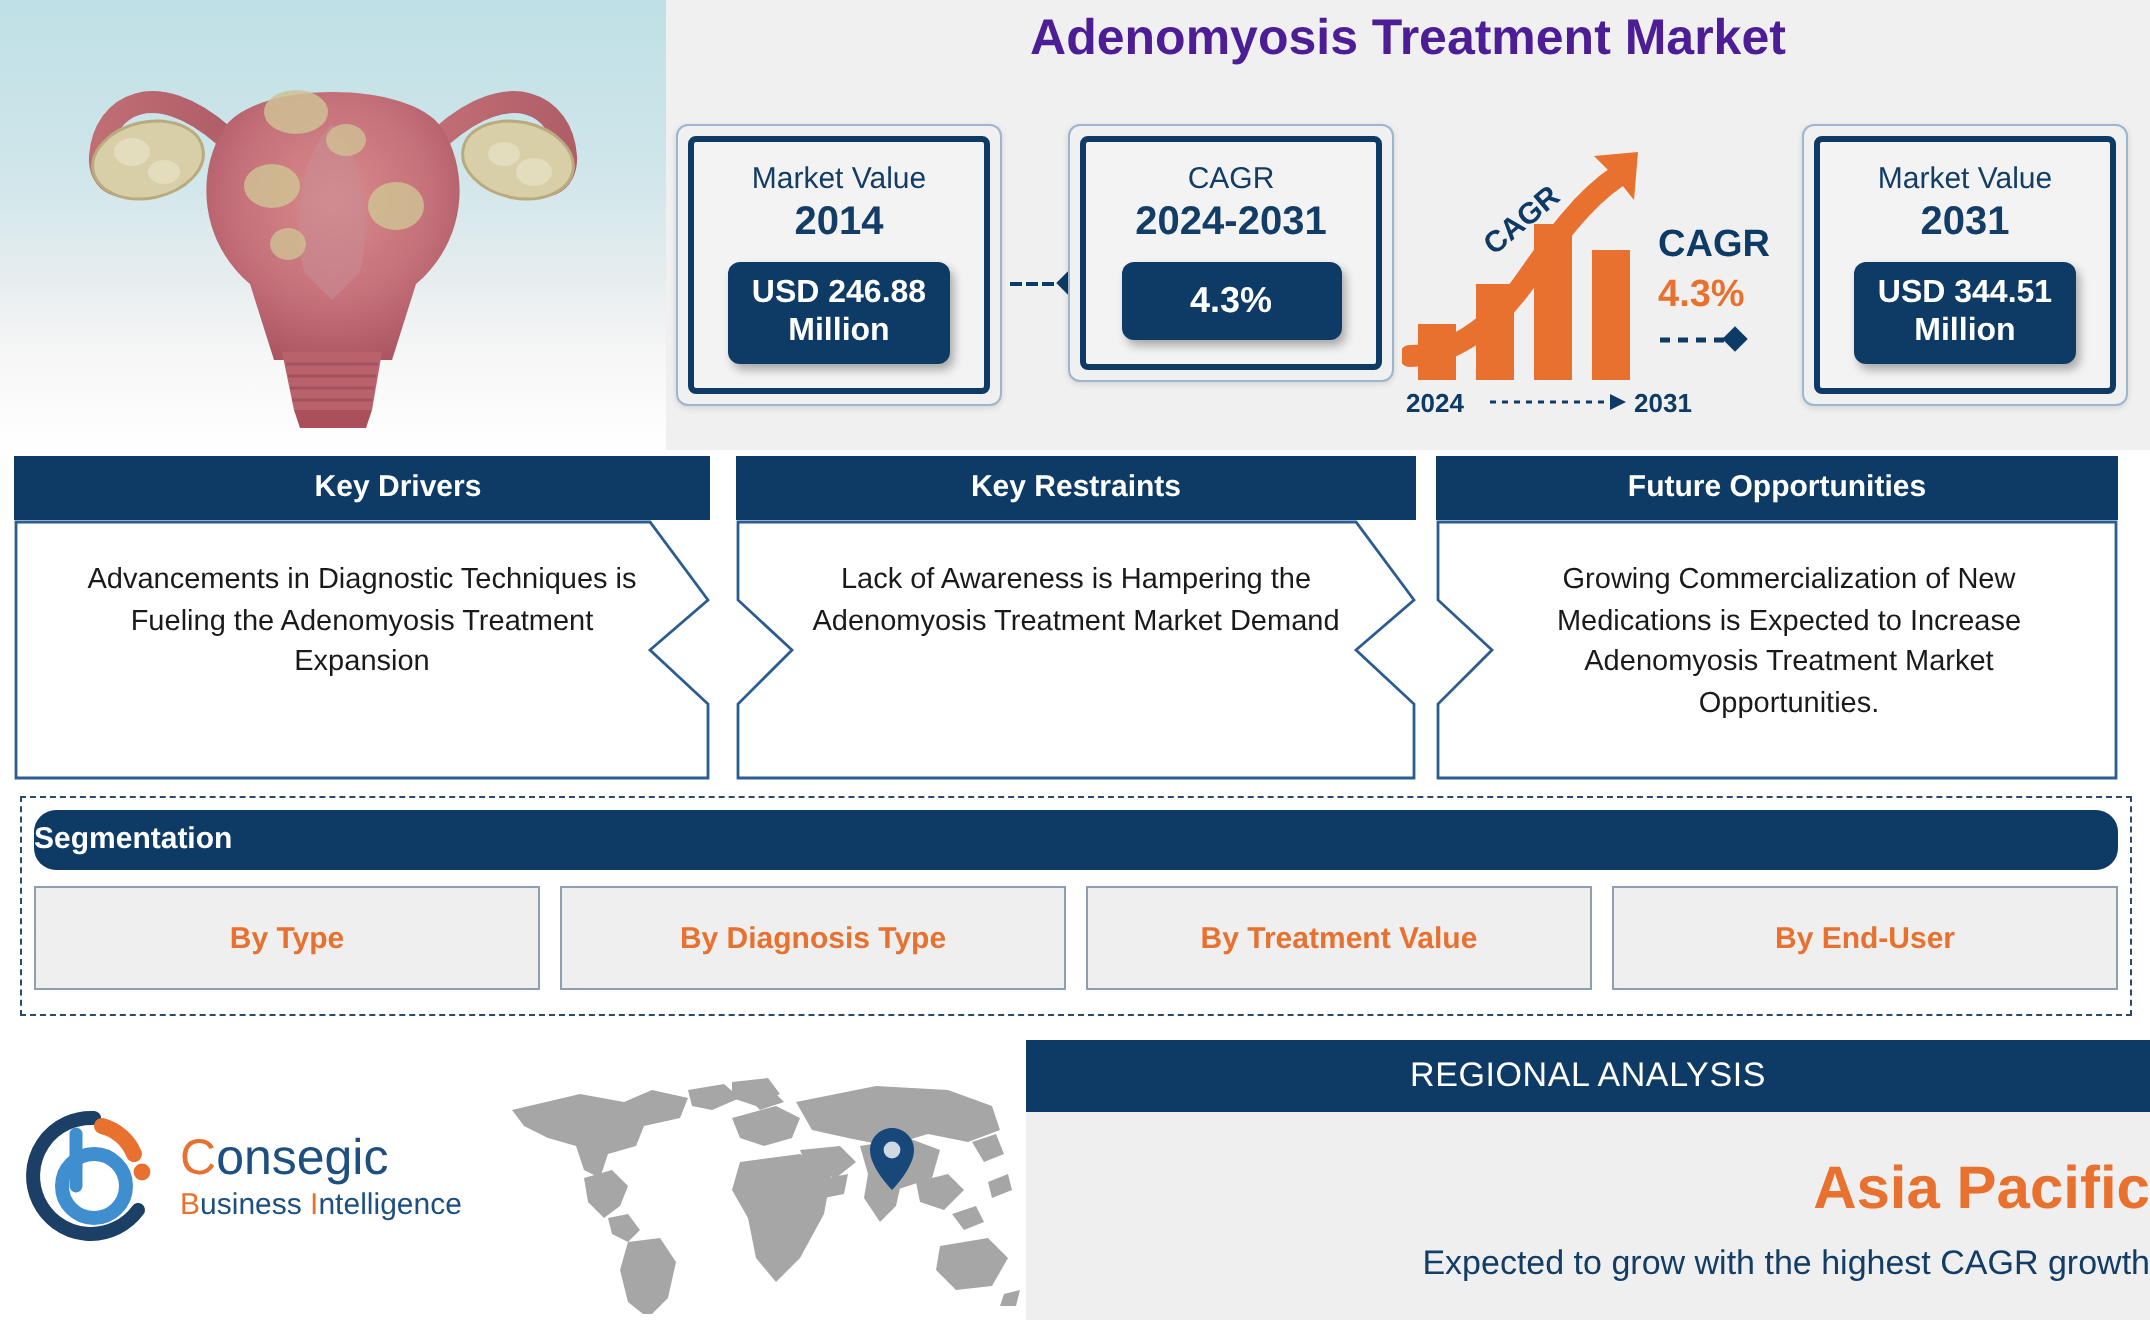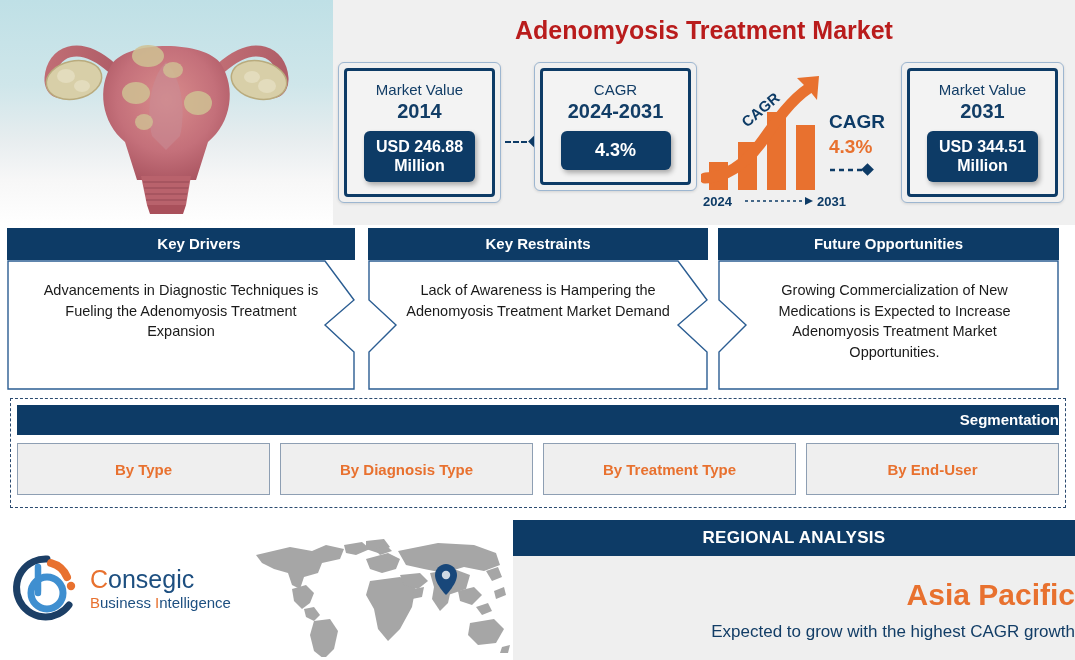--- a/index.html
+++ b/index.html
@@ -21,24 +21,24 @@
   }
   .hero-image svg { position: absolute; inset: 0; }
 
   .top-right {
     width: 742px; height: 225px;
     background: #f0f0f0;
     position: relative;
   }
   .main-title {
     text-align: center;
-    color: #b91c1c;
+    color: #4c1d95;
     font-size: 25px;
     font-weight: bold;
-    padding-top: 16px;
+    padding-top: 5px;
     letter-spacing: 0px;
   }
 
   .metrics-row {
     position: absolute; top: 62px; left: 0; right: 12px;
     height: 160px;
     display: flex; align-items: center;
   }
 
   .metric-card {
@@ -122,22 +122,22 @@
   .p2 .arrowbox .txt { padding-left: 22px; padding-right: 22px; }
   .p3 .arrowbox .txt { padding-left: 30px; padding-right: 18px; }
 
   
   .segmentation {
     position: absolute; top: 398px; left: 10px; width: 1056px; height: 110px;
     border: 1px dashed #2b4a6f;
     padding: 6px;
   }
   .seg-head {
-    background: #0d3b66; color: #fff; text-align: right;
-    font-weight: bold; font-size: 15px; height: 30px; line-height: 30px;
+    background: #0d3b66; color: #fff; text-align: left;
+    font-weight: bold; font-size: 15px; height: 30px; line-height: 30px; border-radius: 11px;
   }
   .seg-cards {
     display: flex; gap: 10px; margin-top: 8px;
   }
   .seg-card {
     flex: 1; height: 52px; background: #efefef;
     border: 1px solid #8e9fb3;
     color: #e8712f; font-weight: bold; font-size: 15px;
     display: flex; align-items: center; justify-content: center; text-align: center;
   }
@@ -153,21 +153,21 @@
   .logo-name { font-size: 25px; color: #1d4f80; font-weight: 400; }
   .logo-name .c { color: #e8712f; }
   .logo-sub { font-size: 15px; color: #1d4f80; margin-top: 3px; }
   .logo-sub .o { color: #e8712f; }
 
   .map-block { position: absolute; left: 248px; top: 22px; width: 262px; height: 120px; }
 
   .region-block { position: absolute; left: 513px; top: 5px; width: 562px; height: 140px; }
   .region-head {
     background: #0d3b66; color: #fff; text-align: center;
-    font-weight: bold; font-size: 17px; height: 36px; line-height: 36px;
+    font-weight: normal; font-size: 17px; height: 36px; line-height: 36px;
     letter-spacing: 0.3px;
   }
   .region-body { background: #efefef; height: 104px; text-align: right; padding-top: 22px; }
   .region-name { color: #e8712f; font-size: 30px; font-weight: bold; }
   .region-note { color: #123d66; font-size: 17px; margin-top: 10px; }
 </style>
 </head>
 <body>
 
 <div class="top-band">
@@ -322,21 +322,21 @@
     </div>
   </div>
 
 </div>
 
 <div class="segmentation">
   <div class="seg-head">Segmentation</div>
   <div class="seg-cards">
     <div class="seg-card">By Type</div>
     <div class="seg-card">By Diagnosis Type</div>
-    <div class="seg-card">By Treatment Type</div>
+    <div class="seg-card">By Treatment Value</div>
     <div class="seg-card">By End-User</div>
   </div>
 </div>
 
 <div class="footer">
 
   <div class="logo-block">
     <svg width="70" height="70" viewBox="0 0 70 70">
       <path d="M35,6 A29,29 0 1,0 57,52" fill="none" stroke="#1c3f66" stroke-width="7" stroke-linecap="round"></path>
       <path d="M39,10 A24,24 0 0,1 55,24" fill="none" stroke="#e8712f" stroke-width="8" stroke-linecap="round"></path>

